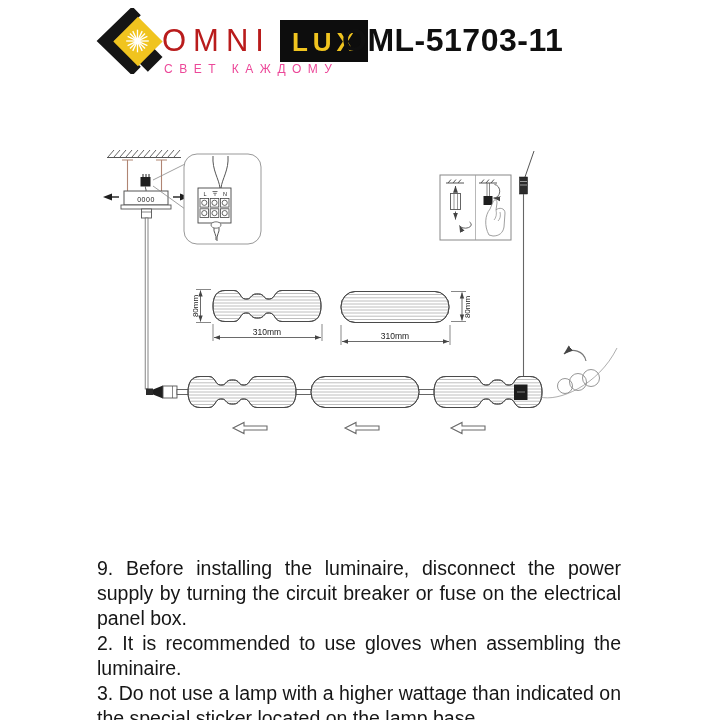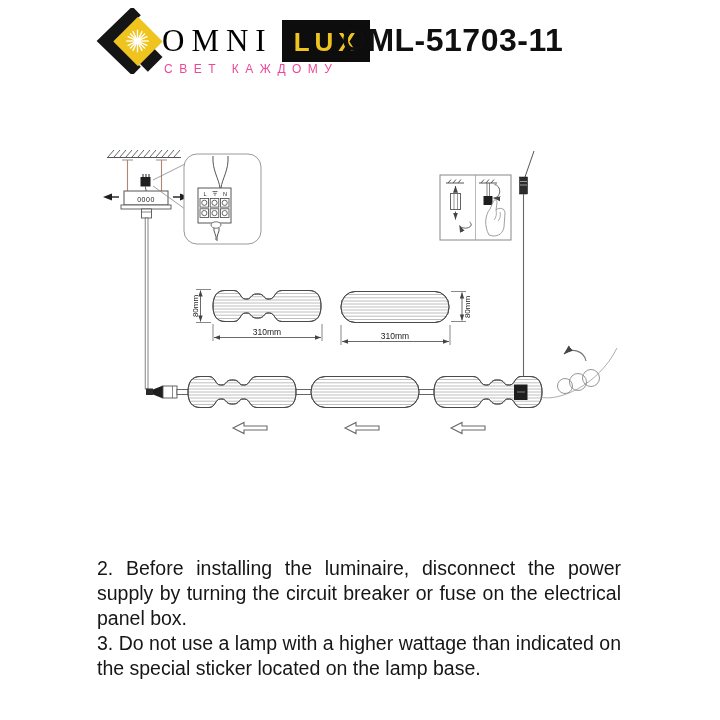--- a/index.html
+++ b/index.html
@@ -1,21 +1,21 @@
 <!DOCTYPE html>
 <html><head>
 <meta charset="utf-8">
 <style>
   html,body{margin:0;padding:0;background:#e8e8e8;}
   .page{position:relative;width:720px;height:720px;background:#ffffff;overflow:hidden;
         font-family:"Liberation Sans", sans-serif;color:#1a1a1a;}
   
   .logo-icon{position:absolute;left:92px;top:8px;width:74px;height:66px;}
   .brand-row{position:absolute;left:162px;top:20px;display:flex;align-items:center;gap:9px;}
-  .brand-omni{font-size:31px;font-weight:500;letter-spacing:7px;color:#000000;line-height:38px;font-family:Liberation Serif, serif;}
+  .brand-omni{font-size:31px;font-weight:500;letter-spacing:7px;color:#b91c1c;line-height:38px;}
   .brand-lux{background:#0d0d0d;color:#f0c41f;font-size:26px;font-weight:700;
              letter-spacing:5px;padding:8px 9px 6px 12px;line-height:28px;}
   .tagline{position:absolute;left:164px;top:62px;font-size:12px;letter-spacing:6.5px;color:#ec4899;}
   .model{position:absolute;left:342px;top:22px;font-size:32px;font-weight:700;color:#0f0f0f;letter-spacing:0.5px;}
   
   .diagram{position:absolute;left:0;top:0;width:720px;height:720px;}
   
   .instructions{position:absolute;left:97px;top:556px;width:524px;font-size:19.5px;line-height:25px;color:#161616;}
   .instructions p{margin:0;text-align:justify;}
   text{font-family:"Liberation Sans", sans-serif;fill:#222;}
@@ -257,18 +257,19 @@
     </g>
 
     <g fill="#ffffff" stroke="#6a6a6a" stroke-width="1.1">
       <use href="#arrowLeftOutline" transform="translate(233,428)"></use>
       <use href="#arrowLeftOutline" transform="translate(345,428)"></use>
       <use href="#arrowLeftOutline" transform="translate(451,428)"></use>
     </g>
   </svg>
 
   <div class="instructions">
-    <p>2. Before installing the luminaire, disconnect the power supply by turning the circuit breaker or fuse on the electrical panel box.</p>
+    <p>9. Before installing the luminaire, disconnect the power supply by turning the circuit breaker or fuse on the electrical panel box.</p>
+    <p>2. It is recommended to use gloves when assembling the luminaire.</p>
     <p>3. Do not use a lamp with a higher wattage than indicated on the special sticker located on the lamp base.</p>
 
   </div>
 
 </div>
 
 </body></html>

